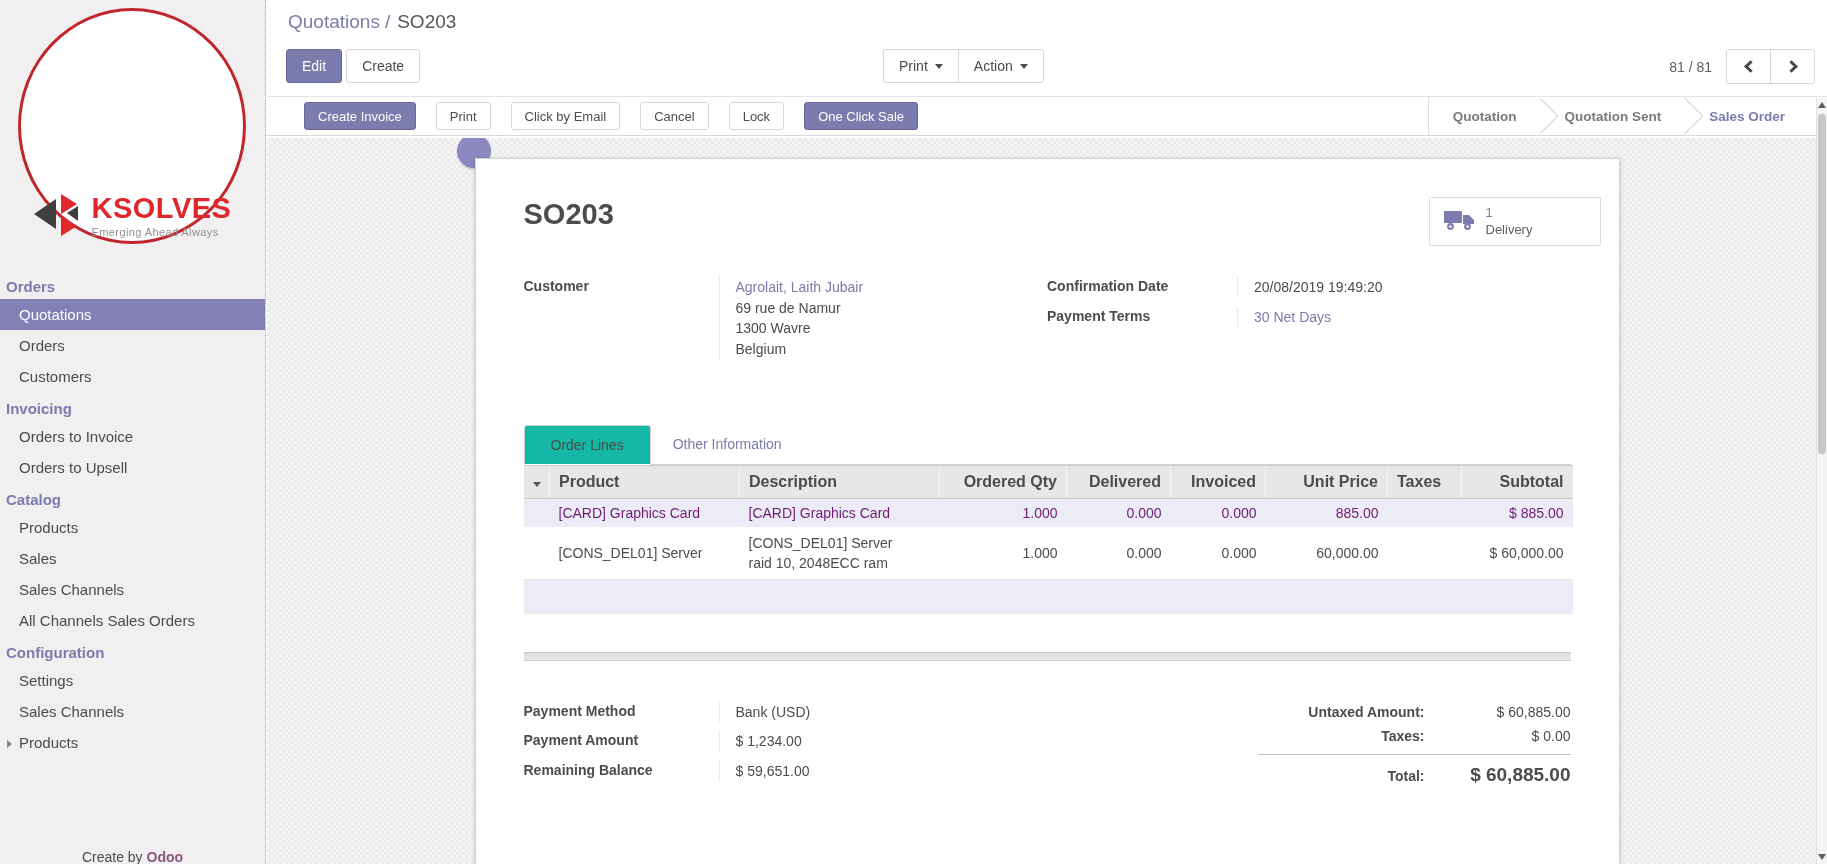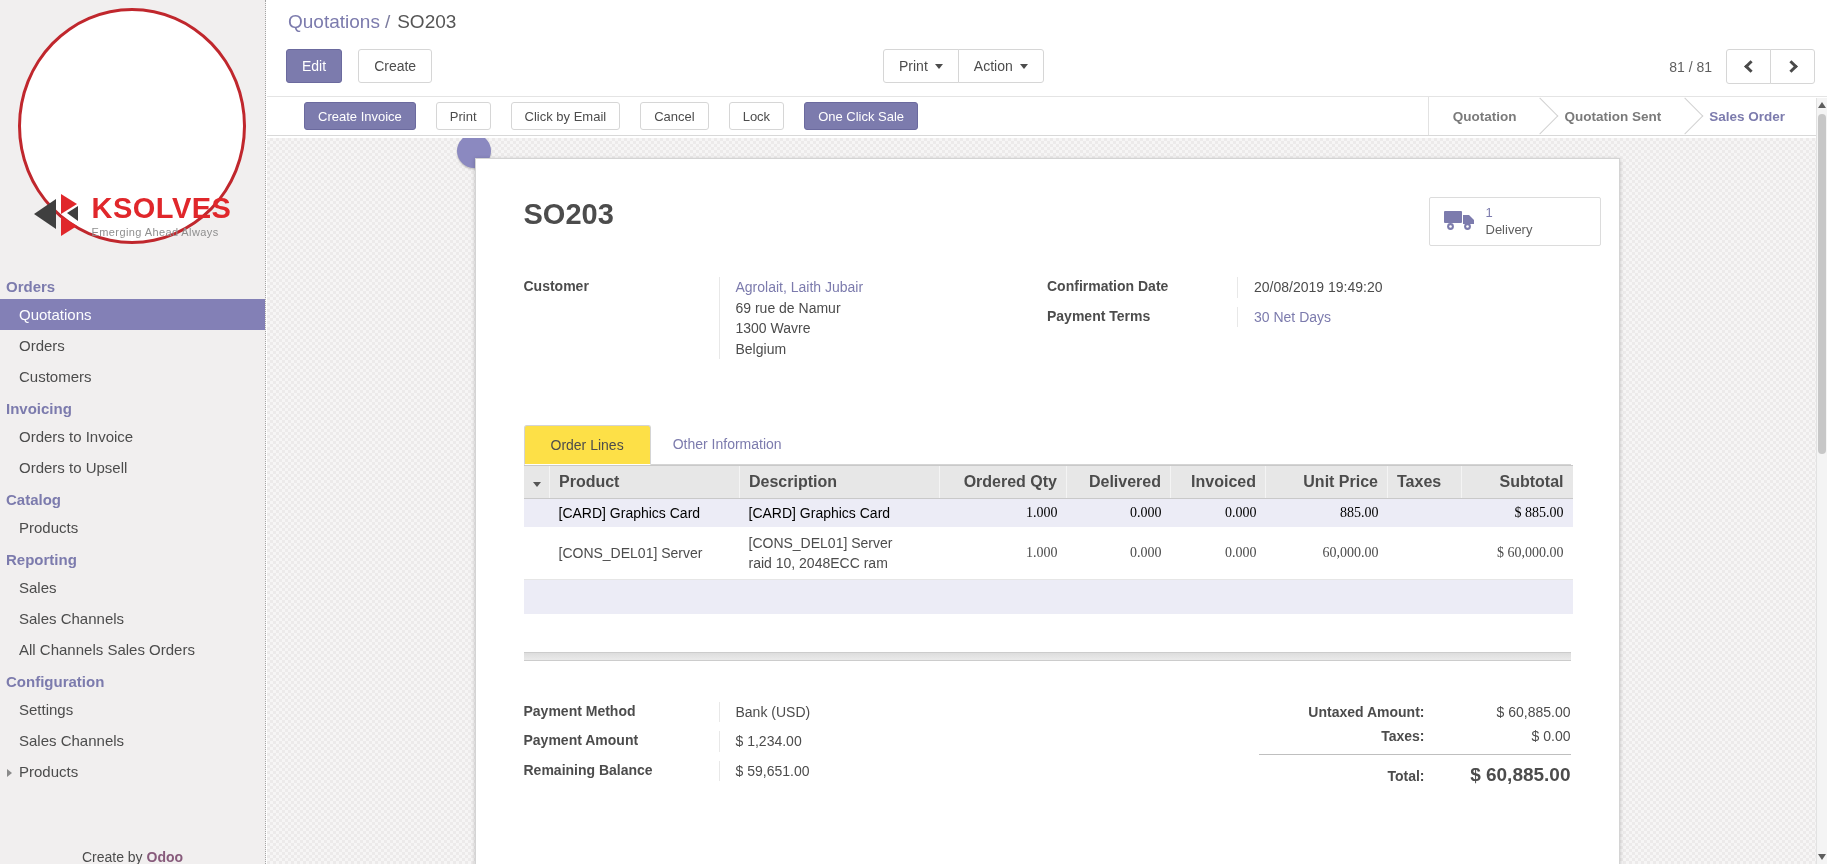--- a/index.html
+++ b/index.html
@@ -33,21 +33,21 @@
   .control-panel { position:relative; height:97px; background:#fff; border-bottom:1px solid #e4e4e4; }
   .breadcrumb { position:absolute; left:21px; top:11px; font-size:19px; }
   .bc-parent { color:#7c7bad; cursor:pointer; }
   .bc-sep { color:#7b7b9d; margin:0 7px 0 5px; }
   .bc-current { color:#555; }
 
   .btn { display:inline-flex; align-items:center; height:34px; padding:0 15px; font-size:14px;
          border-radius:3px; cursor:pointer; white-space:nowrap; }
   .btn-primary { background:#7c7bad; color:#fff; border:1px solid #6b6a9e; }
   .btn-default { background:#fff; color:#4c4c4c; border:1px solid #d6d6d6; }
-  .cp-left  { position:absolute; left:19px; top:49px; display:flex; gap:16px; }
+  .cp-left  { position:absolute; left:19px; top:49px; display:flex; gap:4px; }
   .cp-mid   { position:absolute; left:616px; top:49px; display:flex; }
   .cp-mid .btn { border-radius:0; }
   .cp-mid .btn:first-child { border-radius:3px 0 0 3px; }
   .cp-mid .btn:last-child  { border-radius:0 3px 3px 0; margin-left:-1px; }
   .cp-right { position:absolute; right:12px; top:49px; display:flex; align-items:center; }
   .pager-value { font-size:14px; color:#5f5f5f; margin-right:14px; cursor:pointer; }
   .pager-btn { width:45px; height:35px; display:inline-flex; align-items:center; justify-content:center;
                background:#fff; border:1px solid #d6d6d6; cursor:pointer; }
   .pager-btn.prev { border-radius:3px 0 0 3px; }
   .pager-btn.next { border-radius:0 3px 3px 0; margin-left:-1px; }
@@ -91,34 +91,34 @@
   .fields { display:flex; margin-top:46px; }
   .fgroup { width:50%; }
   .frow { display:flex; margin-bottom:9px; }
   .flabel { flex:0 0 195px; font-weight:bold; color:#4c4c4c; padding-top:1px; }
   .fgroup.right .flabel { flex-basis:190px; }
   .fvalue { flex:1; border-left:1px solid #e8e8e8; padding-left:16px; min-height:20px; line-height:20.5px; }
   .link { color:#7c7bad; cursor:pointer; }
 
   .tabs { display:flex; margin-top:57px; border-bottom:1px solid #d4d4d4; }
   .tab { padding:11px 26px; font-size:14px; cursor:pointer; }
-  .tab.active { background:#fde047; color:#4c4c4c; border:1px solid #d4d4d4; border-bottom:1px solid #fff;
+  .tab.active { background:#14b8a6; color:#4c4c4c; border:1px solid #d4d4d4; border-bottom:1px solid #fff;
                 margin-bottom:-1px; border-radius:3px 3px 0 0; }
   .tab.inactive { color:#7c7bad; padding:11px 22px; }
 
   table.olines { width:100%; border-collapse:collapse; table-layout:fixed; }
   .olines th { background:#e7e7e7; border-top:1px solid #c9c9c9; border-bottom:1px solid #c9c9c9;
                padding:7px 9px; font-size:16px; font-weight:bold; color:#4c4c4c; text-align:left;
                cursor:pointer; overflow:hidden; white-space:nowrap; }
   .olines th + th { border-left:1px solid #f4f4f4; }
   .olines th.num { text-align:right; }
   .olines td { padding:6px 9px; font-size:14px; vertical-align:middle; overflow:hidden; }
-  .olines td.num { text-align:right;font-family:Liberation Serif, serif; }
+  .olines td.num { text-align:right; }
   .olines tr.hl { background:#ececf6; }
-  .olines tr.hl td { color:#000000; }
+  .olines tr.hl td { color:#701a75; }
   .olines tr.line2 td { border-bottom:1px solid #e6e6e6; line-height:20px; }
   .olines tr.empty td { background:#ececf6; height:34px; }
   .sort-caret { display:inline-block; width:0; height:0; border-left:4px solid transparent;
                 border-right:4px solid transparent; border-top:5px solid #555; }
 
   .hsep { height:9px; margin-top:38px; background:linear-gradient(#dddddd,#eaeaea);
           border-top:1px solid #cccccc; border-bottom:1px solid #cccccc; }
 
   .pay { display:flex; justify-content:space-between; margin-top:41px; }
   .pay-left { width:50%; }
@@ -168,21 +168,20 @@
       <div class="menu-item">Orders</div>
       <div class="menu-item">Customers</div>
 
       <div class="menu-header">Invoicing</div>
       <div class="menu-item">Orders to Invoice</div>
       <div class="menu-item">Orders to Upsell</div>
 
       <div class="menu-header">Catalog</div>
       <div class="menu-item">Products</div>
 
-      <div class="menu-header">Reporting</div>
       <div class="menu-item">Sales</div>
       <div class="menu-item">Sales Channels</div>
       <div class="menu-item">All Channels Sales Orders</div>
 
       <div class="menu-header">Configuration</div>
       <div class="menu-item">Settings</div>
       <div class="menu-item">Sales Channels</div>
       <div class="menu-item">
         <span class="caret-right"></span>
         <span>Products</span>

